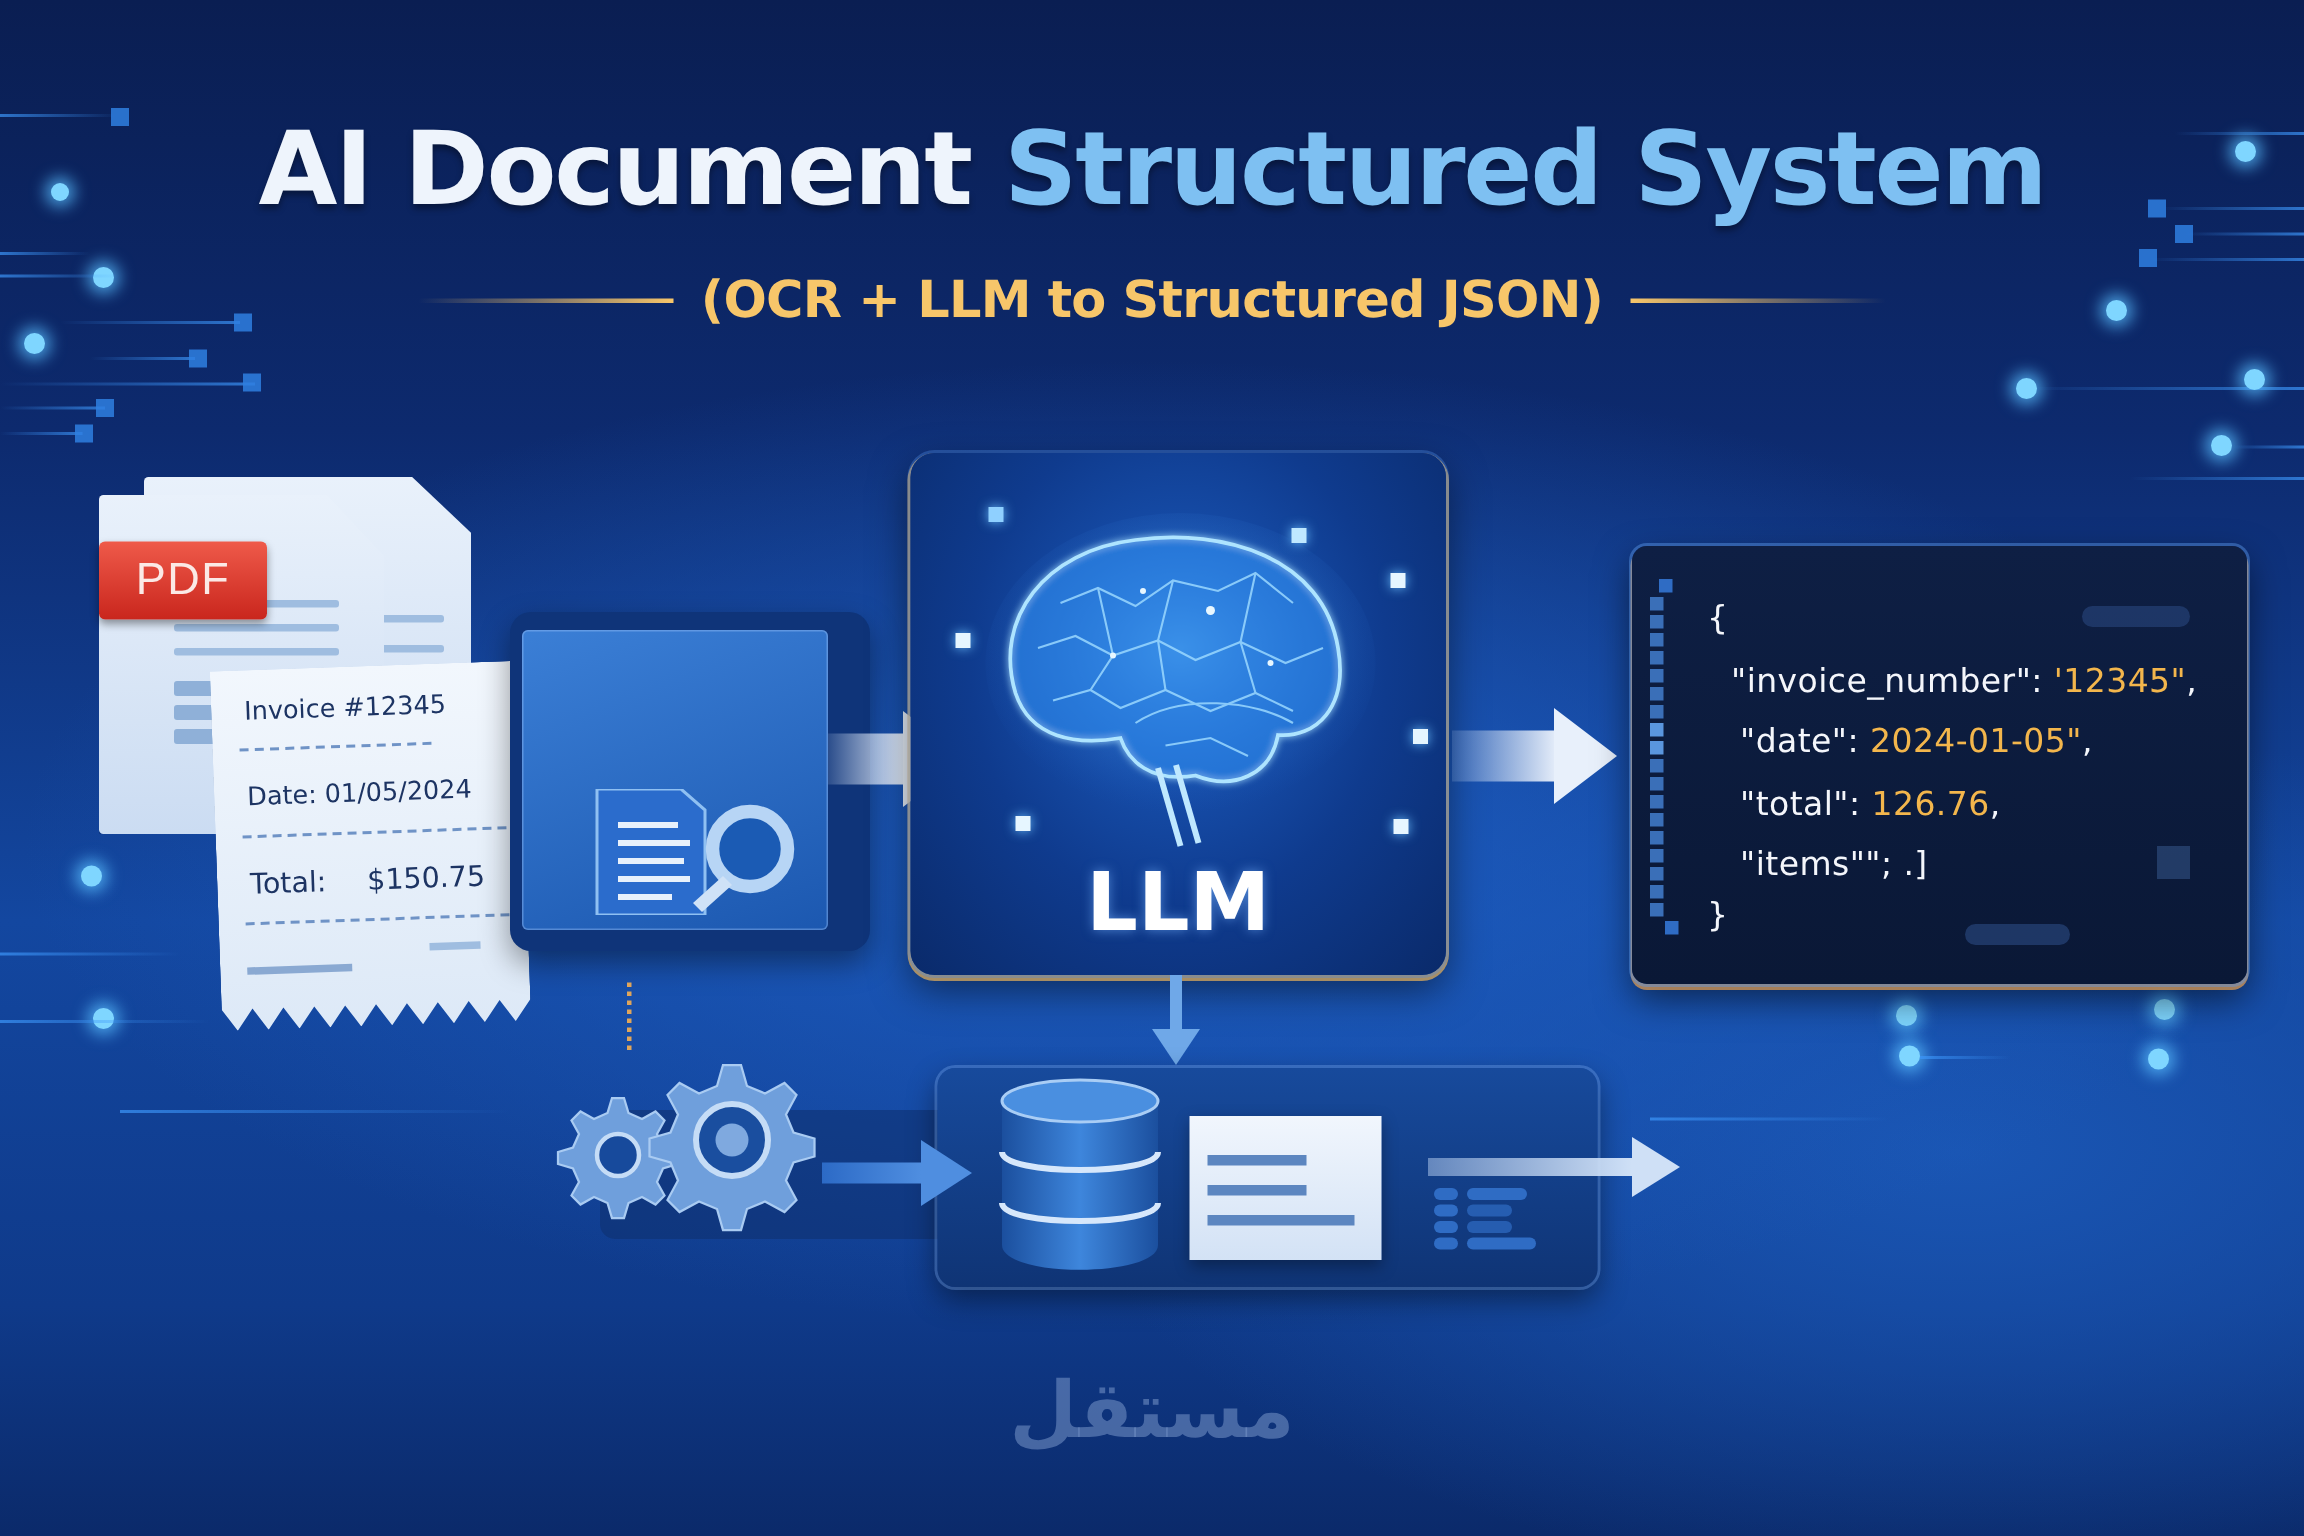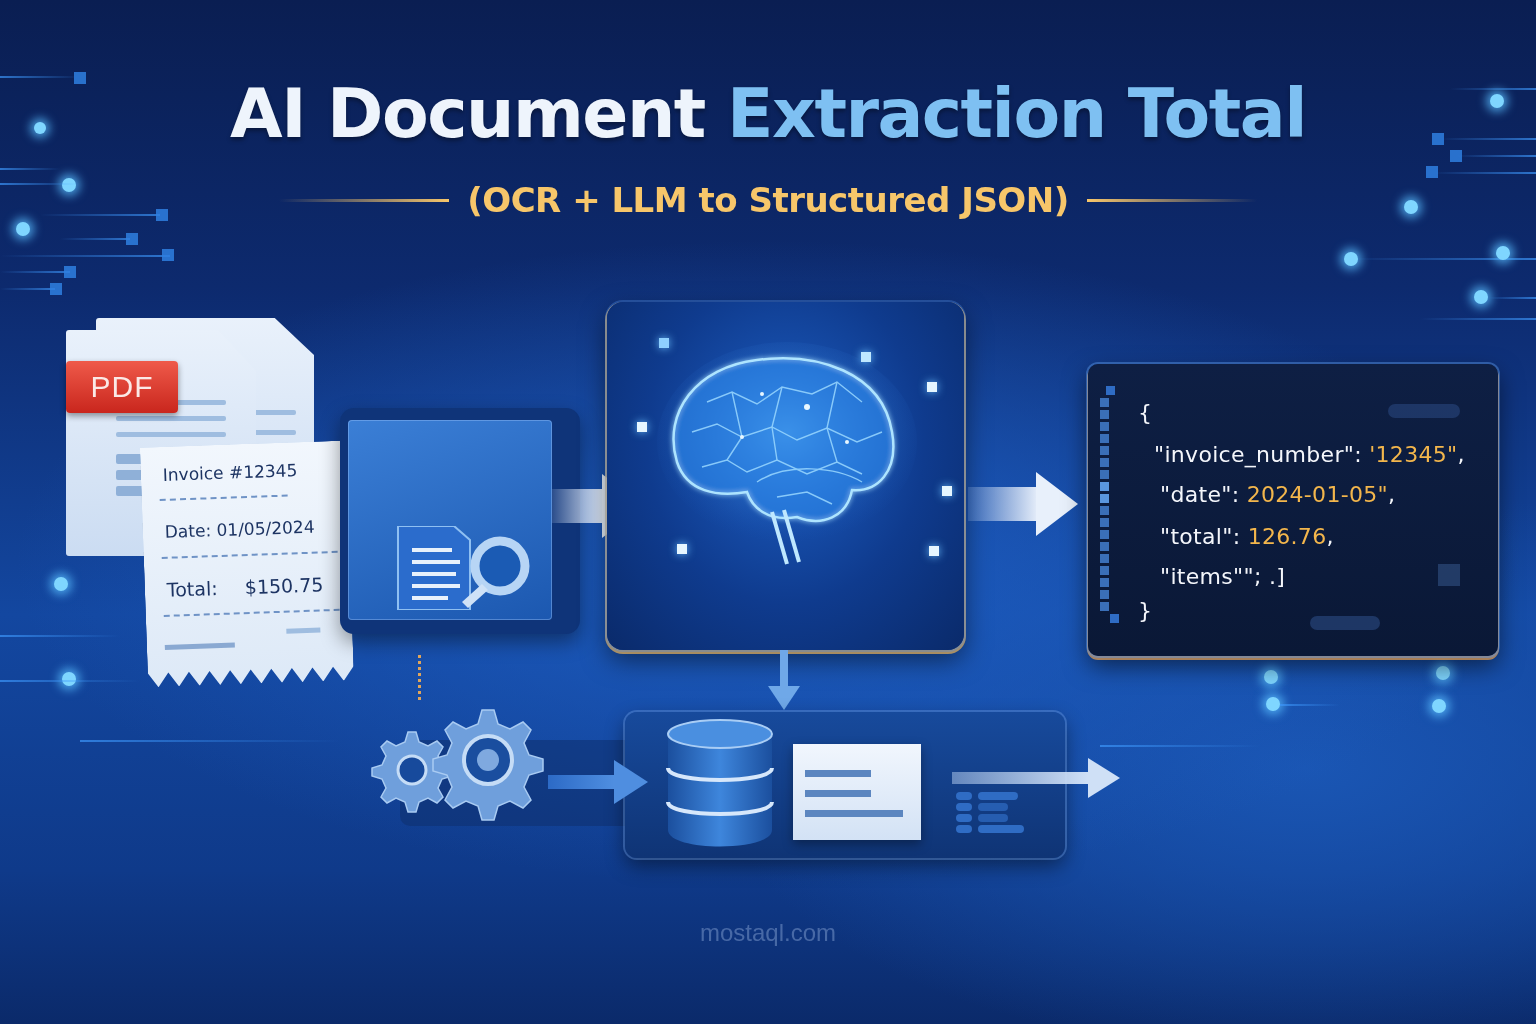--- a/index.html
+++ b/index.html
@@ -116,21 +116,21 @@
   <div class="dot" style="left:1264px;top:670px"></div>
   <div class="dot" style="left:1436px;top:666px"></div>
   <div class="dot" style="left:1266px;top:697px"></div>
   <div class="dot" style="left:1432px;top:699px"></div>
   <div class="cline r" style="left:1100px;top:745px;width:160px"></div>
   <div class="cline r" style="left:1280px;top:704px;width:60px"></div>
 </div>
 
 <h1 class="title">
   <span class="w">AI Document</span>
-  <span class="b">Extraction Total</span>
+  <span class="b">Structured System</span>
 </h1>
 <div class="subtitle-row">
   <div class="rule l"></div>
   <div class="subtitle">(OCR + LLM to Structured JSON)</div>
   <div class="rule r"></div>
 </div>
 
 <div>
   <div class="paper" style="left:96px;top:318px;width:218px;height:232px;clip-path:polygon(0 0,82% 0,100% 16%,100% 100%,0 100%)">
     <div class="ln" style="left:120px;top:92px;width:80px"></div>
@@ -220,20 +220,21 @@
         <circle cx="200" cy="110" r="2"></circle>
     </g>
   </svg>
   <div class="abs" style="left:52px;top:36px;width:10px;height:10px;background:#8fd0ff;box-shadow:0 0 8px #6cc0ff"></div>
   <div class="abs" style="left:254px;top:50px;width:10px;height:10px;background:#bfe8ff;box-shadow:0 0 8px #6cc0ff"></div>
   <div class="abs" style="left:30px;top:120px;width:10px;height:10px;background:#e6f6ff;box-shadow:0 0 8px #6cc0ff"></div>
   <div class="abs" style="left:320px;top:80px;width:10px;height:10px;background:#e6f6ff;box-shadow:0 0 8px #6cc0ff"></div>
   <div class="abs" style="left:335px;top:184px;width:10px;height:10px;background:#e6f6ff;box-shadow:0 0 8px #6cc0ff"></div>
   <div class="abs" style="left:70px;top:242px;width:10px;height:10px;background:#e6f6ff;box-shadow:0 0 8px #6cc0ff"></div>
   <div class="abs" style="left:322px;top:244px;width:10px;height:10px;background:#e6f6ff;box-shadow:0 0 8px #6cc0ff"></div>
+  <div class="llm-label">LLM</div>
 </div>
 
 <div class="arrow" style="left:968px;top:472px;width:110px;height:64px">
   <div class="shaft" style="width:70px"></div>
   <div class="head"></div>
 </div>
 
 <div class="json-card">
   <div>
     <div class="px" style="left:18px;top:22px;background:#2f6cc4"></div>
@@ -331,14 +332,14 @@
   <div class="mini" style="left:956px;top:825px;width:16px"></div>
     <div class="mini" style="left:978px;top:825px;width:46px"></div>
 </div>
 
 <div class="arrow" style="left:952px;top:758px;width:168px;height:40px">
   <div class="abs" style="left:0;top:14px;width:136px;height:12px;background:linear-gradient(90deg,rgba(180,205,240,.5),#cfe0f6)"></div>
   <div class="abs" style="right:0;top:0;width:0;height:0;border-top:20px solid transparent;border-bottom:20px solid transparent;border-left:32px solid #cfe0f6"></div>
 </div>
 
 <div class="watermark">
-  <div class="en">mostaql.com</div>
+  <div class="ar" dir="rtl">مستقل</div>
 </div>
 
 </body></html>

